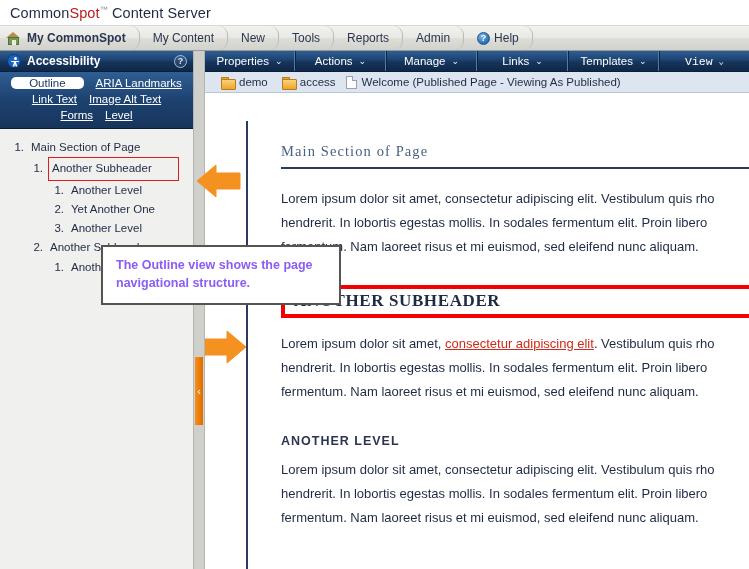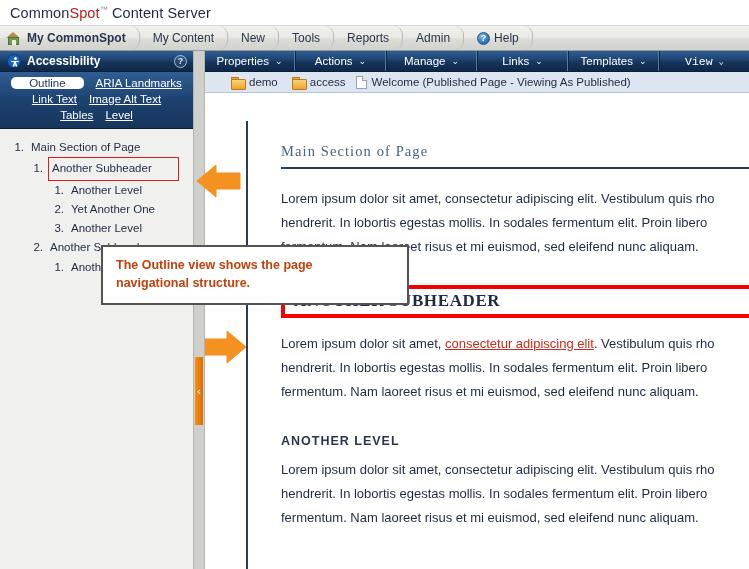--- a/index.html
+++ b/index.html
@@ -181,21 +181,21 @@
   }
   .cmd:first-child { border-left: none; }
   .cmd:last-child { border-right: none; font-family: Liberation Mono, monospace; }
   .caret { font-size: 9px; opacity: .95; }
 
   #breadcrumb {
     height: 21px; flex: none;
     background: #dde6f0;
     border-bottom: 1px solid #b7c6d8;
     display: flex; align-items: center;
-    padding-left: 26px; gap: 5px;
+    padding-left: 16px; gap: 5px;
     font-size: 11.5px; color: #1f2a44;
   }
   .folder-ico {
     width: 13px; height: 11px; position: relative; display:inline-block; flex:none;
   }
   .folder-ico::before {
     content:""; position:absolute; left:0; top:0; width:6px; height:3px;
     background:#e8a33d; border:1px solid #b97c17; border-bottom:none; border-radius:1px 1px 0 0;
   }
   .folder-ico::after {
@@ -252,25 +252,25 @@
 
   
   .arrow {
     position: absolute; width: 44px; height: 34px; pointer-events: none;
   }
   .arrow svg { display:block; }
 
   
   #tooltip {
     position: absolute; left: 101px; top: 245px;
-    width: 308px;
+    width: 240px;
     background: #ffffff;
     border: 2px solid #57534e;
     padding: 9px 11px 11px 13px;
-    font-size: 12.5px; font-weight: bold; color: #c2410c;
+    font-size: 12.5px; font-weight: bold; color: #8b5cf6;
     line-height: 18px;
     z-index: 40;
   }
 </style>
 </head>
 <body>
 
 <div id="product-bar">
   <div class="brand">
     <span class="b-strong">Common</span><span class="b-light">Spot</span><span class="b-tm">™</span>
@@ -322,21 +322,21 @@
     <div id="panel-tabs">
       <div class="tab-row">
         <span class="ptab active">Outline</span>
         <span class="ptab">ARIA Landmarks</span>
       </div>
       <div class="tab-row">
         <span class="ptab">Link Text</span>
         <span class="ptab">Image Alt Text</span>
       </div>
       <div class="tab-row">
-        <span class="ptab">Tables</span>
+        <span class="ptab">Forms</span>
         <span class="ptab">Level</span>
       </div>
     </div>
 
     <div id="outline-tree">
       <div class="tnode lvl1">
         <span class="tnum">1.</span>
         <span class="tlabel">Main Section of Page</span>
       </div>
       <div class="tnode lvl2">

